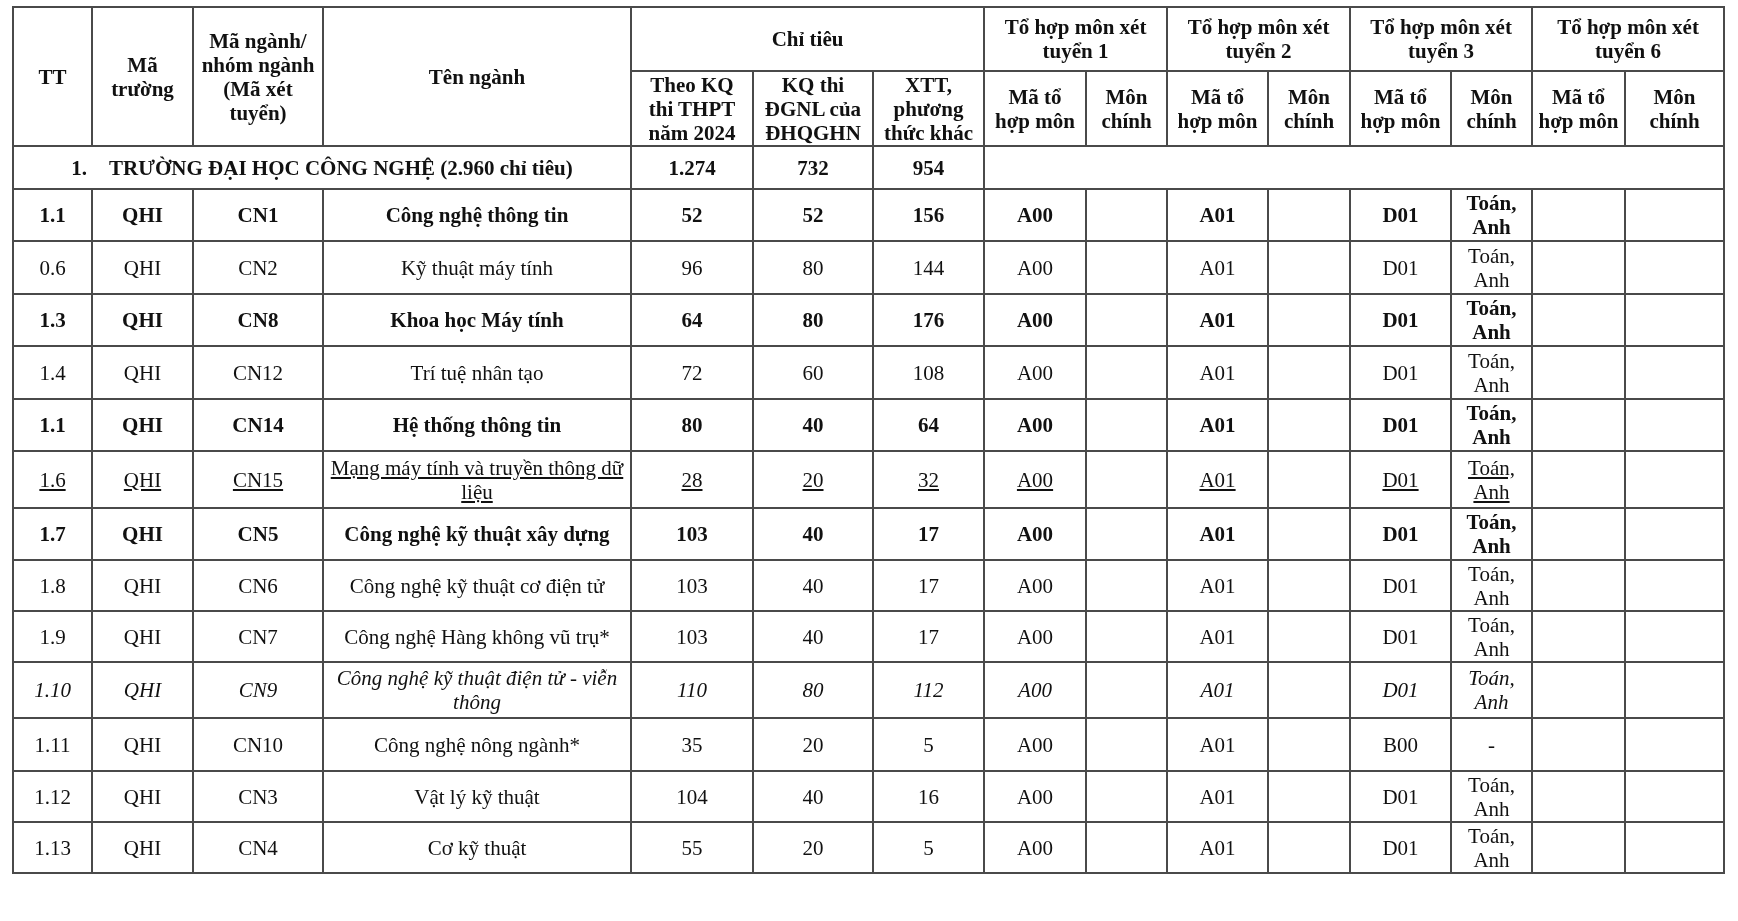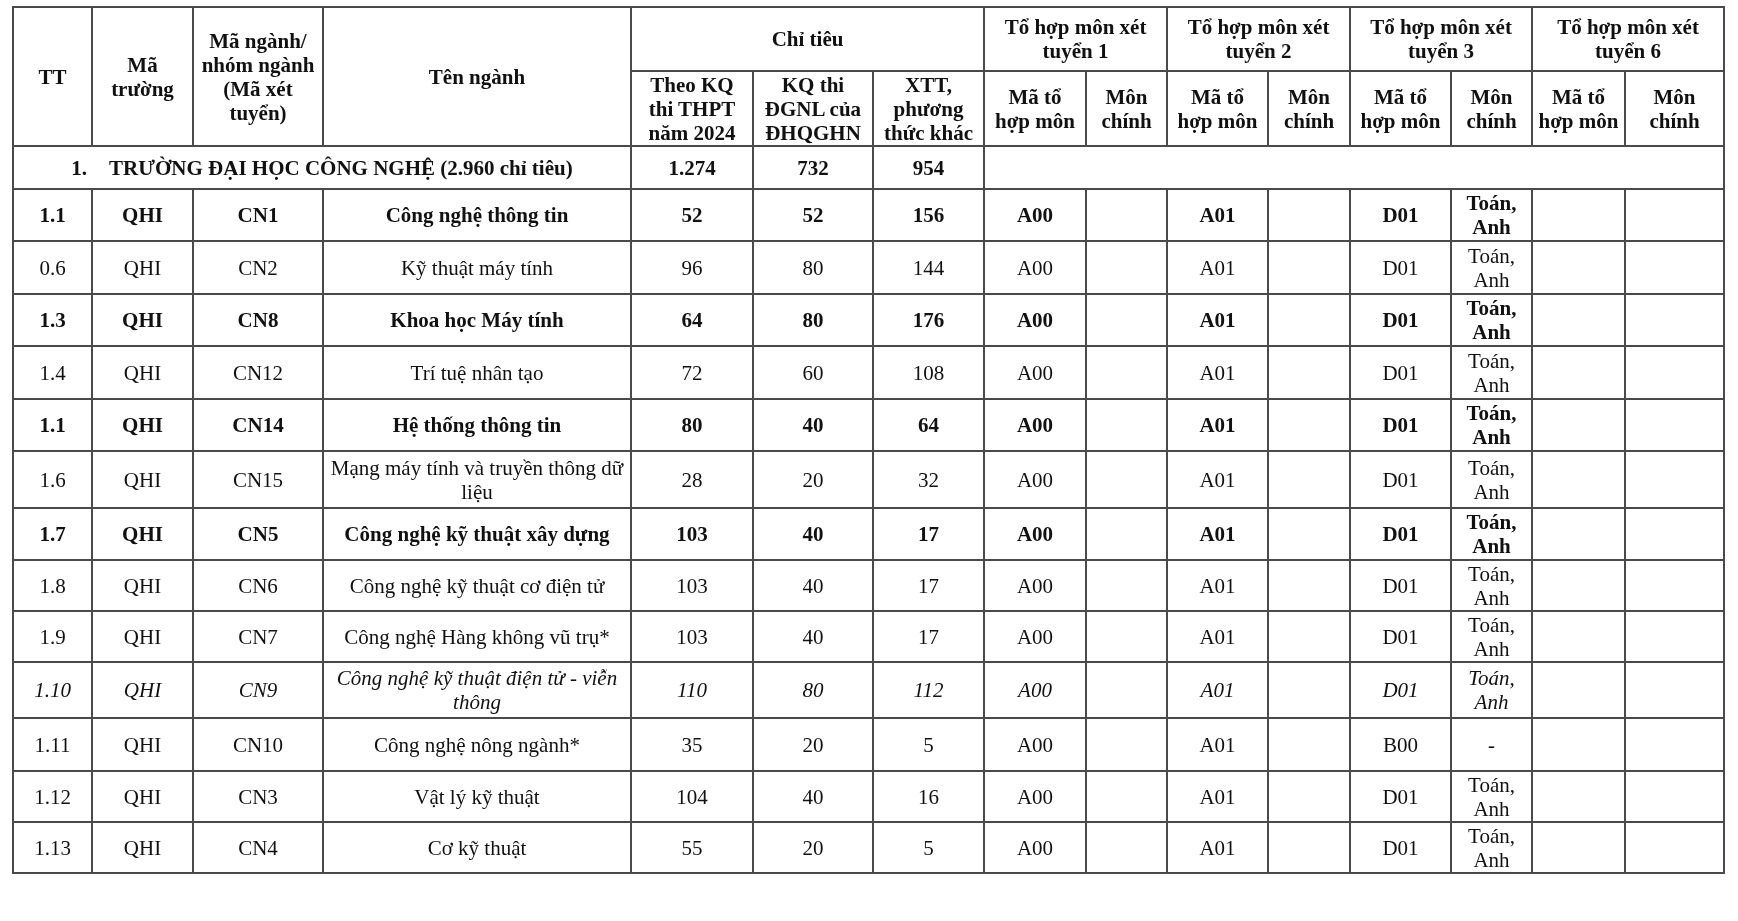--- a/index.html
+++ b/index.html
@@ -22,21 +22,21 @@
   .hdr-sub { height: 75px; }
   .sec-row td { height: 41px; font-weight: bold; }
   .sec-title { font-size: 22px; }
   .sec-title .num { margin-right: 22px; }
   td.name { text-align: left; padding-left: 6px; }
   td.tt { text-align: left; padding-left: 4px; }
   td.italic { }
   td.mon { line-height: 22px; border-radius: 16px; }
   .r54 td { height: 50px; font-weight: bold; }
   .r55 td { height: 51px; }
-  .r59 td { height: 55px; }
+  .r59 td { height: 55px; text-decoration: underline; }
   .r53 td { height: 49px; }
   .r58 td { height: 54px; font-style: italic; }
 </style>
 </head>
 <body>
 
 <table class="admissions">
   <colgroup>
     <col style="width:79px">
       <col style="width:101px">

